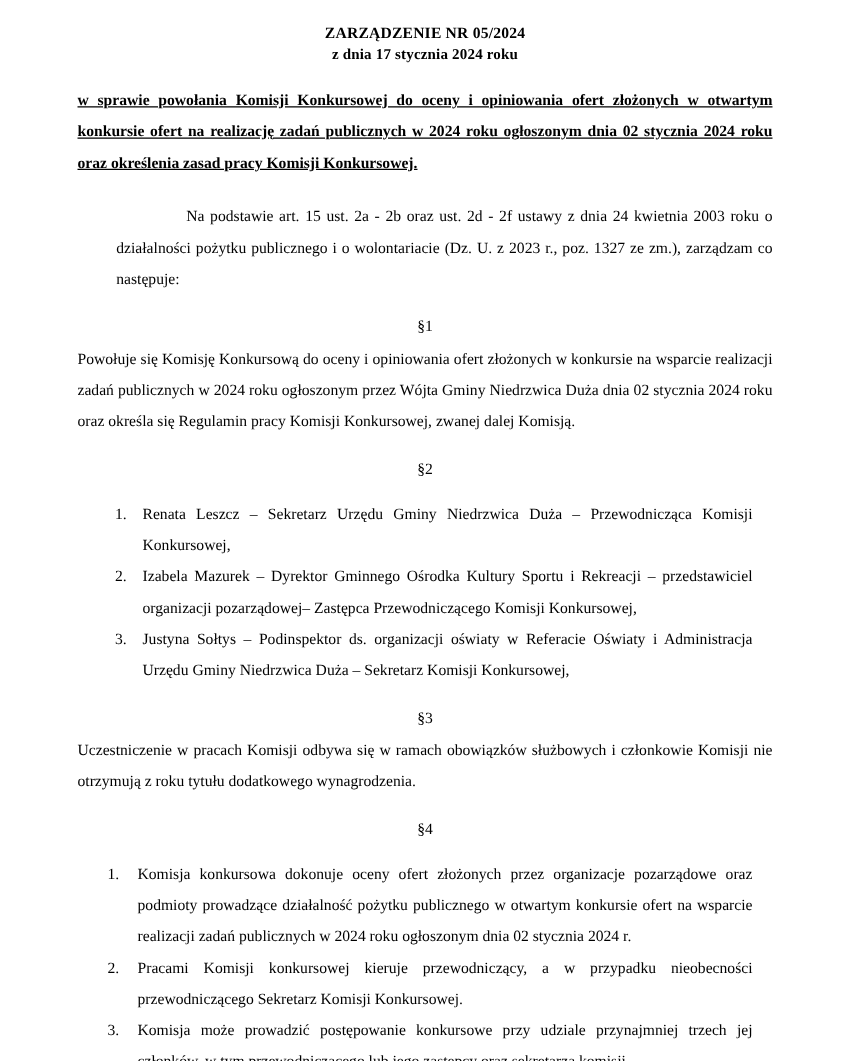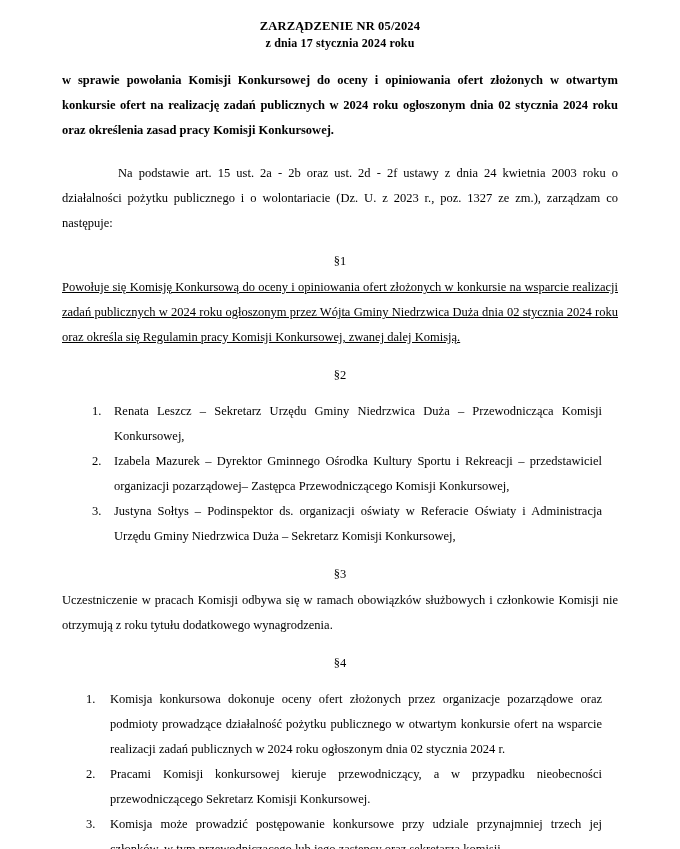--- a/index.html
+++ b/index.html
@@ -32,26 +32,28 @@
     font-size: 12px;
     text-align: center;
   }
   .subject {
     margin-top: 16px;
     font-weight: bold;
     font-size: 12.5px;
     line-height: 2.0;
     text-align: justify;
     text-justify: inter-word;
+    text-decoration: underline;
   }
   .basis {
     margin-top: 18px;
     font-size: 12.5px;
     line-height: 2.0;
     text-align: justify;
+    margin-left: 31px;
   }
   .basis .indent {
     display: inline-block;
     width: 56px;
   }
   .section-mark {
     text-align: center;
     font-size: 12.5px;
     margin-top: 18px;
     margin-bottom: 6px;
@@ -93,21 +95,21 @@
   }
   ol.numlist.deep > li:before {
     left: 8px;
   }
   .s2list {
     margin-top: 2px;
   }
   .s4list {
     margin-top: 4px;
   }
-  .block-s1 { margin-top: 2px; text-decoration: underline; }
+  .block-s1 { margin-top: 2px; }
 </style>
 </head>
 <body>
 
 <div class="page">
 
   <div class="doc-header">
     <div class="line1">ZARZĄDZENIE NR 05/2024</div>
     <div class="line3">z dnia 17 stycznia 2024 roku</div>
   </div>

